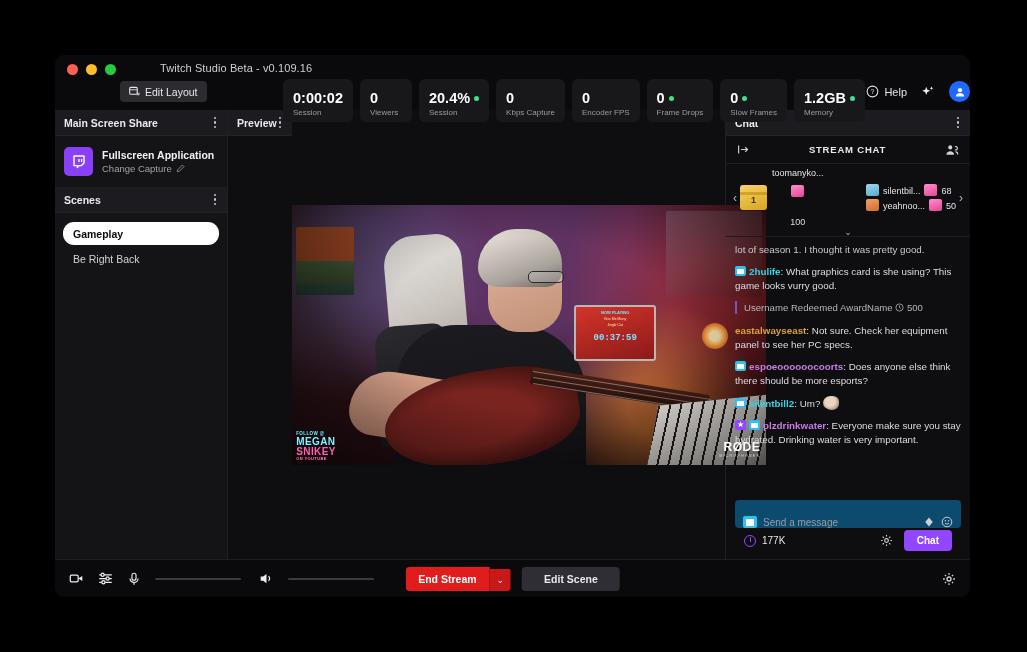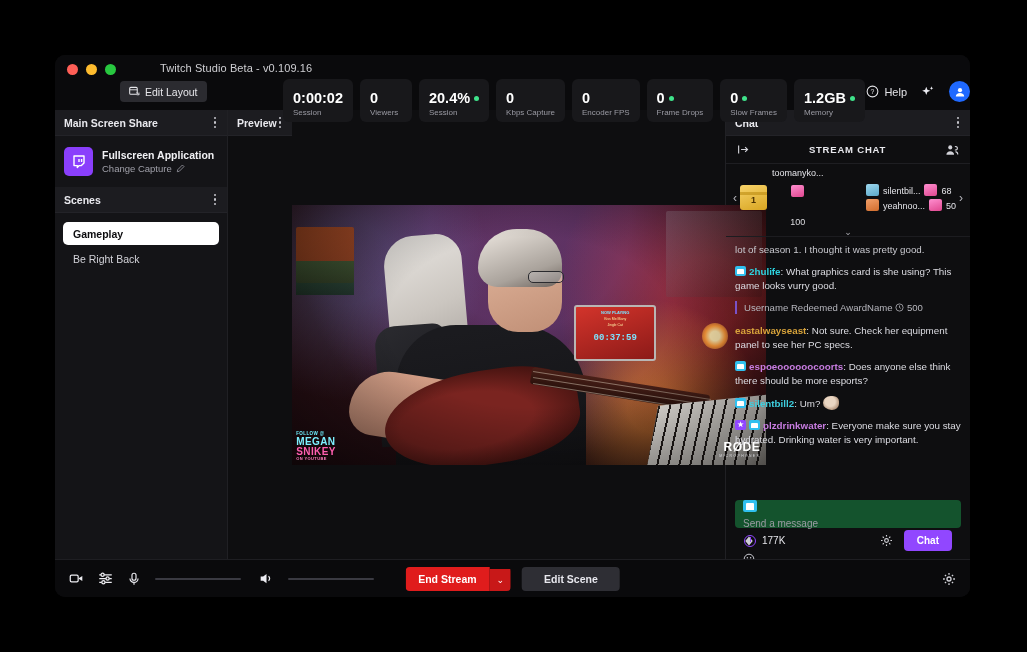--- a/index.html
+++ b/index.html
@@ -118,21 +118,21 @@
     background: #8a3ffc;
     display: flex; align-items: center; justify-content: center;
     flex-shrink: 0;
   }
   .cap-title { font-size: 10.5px; color: #f1f1f4; font-weight: 600; }
   .cap-sub { font-size: 9.5px; color: #a0a0a9; margin-top: 2px; display: flex; align-items: center; gap: 4px; cursor: pointer; }
   .scene-list { padding: 10px 9px; display: flex; flex-direction: column; gap: 4px; }
   .scene {
     height: 21px; display: flex; align-items: center;
     padding: 0 9px; font-size: 10.5px; color: #d3d3d9;
-    border-radius: 4px; cursor: pointer;
+    border-radius: 10px; cursor: pointer;
   }
   .scene.active {
     background: #fff; color: #0c0c0e; font-weight: 600;
     box-shadow: 0 0 0 1px #ffffff;
   }
   
   .preview-col { flex: 1; display: flex; flex-direction: row; background: #0e0e10; min-width: 0; }
   .preview-area { flex: 1; display: flex; align-items: center; justify-content: center; }
   .video {
     width: 474px; height: 260px;
@@ -261,22 +261,22 @@
   .badge.star::after{content:"★";position:absolute;inset:0;color:#fff;font-size:8px;text-align:center;line-height:10px;}
   .redeem {
     font-size: 9.6px; color: #b6b6bd; padding-left: 7px;
     border-left: 2px solid #7a52c8; margin: 2px 0 10px 0; line-height:1.4;
   }
   .emote { display:inline-block; width:16px; height:14px; vertical-align:-3px;
     background: radial-gradient(ellipse at 45% 40%, #e9d5c2 0 40%, #b89a82 70%, #6f5a4b 100%);
     border-radius: 50% 40% 45% 55%; margin-left:3px;}
   .chat-input-wrap { padding: 6px 9px 8px 9px; }
   .chat-input {
-    height: 28px; background: #14532d; border-radius: 4px;
-    display: flex; align-items: flex-start; gap: 6px; padding: 0 8px; flex-direction: column;
+    height: 28px; background: #0c4a6e; border-radius: 4px;
+    display: flex; align-items: flex-end; gap: 6px; padding: 0 8px;
   }
   .ci-badge { width:14px;height:12px;border-radius:2px;background:#30c0ef;position:relative;flex-shrink:0;}
   .ci-badge::after{content:"";position:absolute;left:3px;top:3px;right:3px;bottom:2px;background:#fff;border-radius:1px 1px 0 0;}
   .ci-ph { flex:1; font-size:10px; color:#9b9ba3; }
   .ci-ic { color:#cfcfd6; font-size:11px; cursor:pointer; }
   .chat-foot { display:flex; align-items:center; justify-content:space-between; padding: 2px 9px 0 9px; }
   .points { display:flex; align-items:center; gap:6px; font-size:10px; color:#e4e4e9; }
   .pt-ring { width:12px;height:12px;border-radius:50%;border:1.6px solid #9147ff; position:relative;}
   .pt-ring::after{content:"";position:absolute;left:4.5px;top:1.5px;width:1.4px;height:4.5px;background:#9147ff;}
   .chat-btn {

